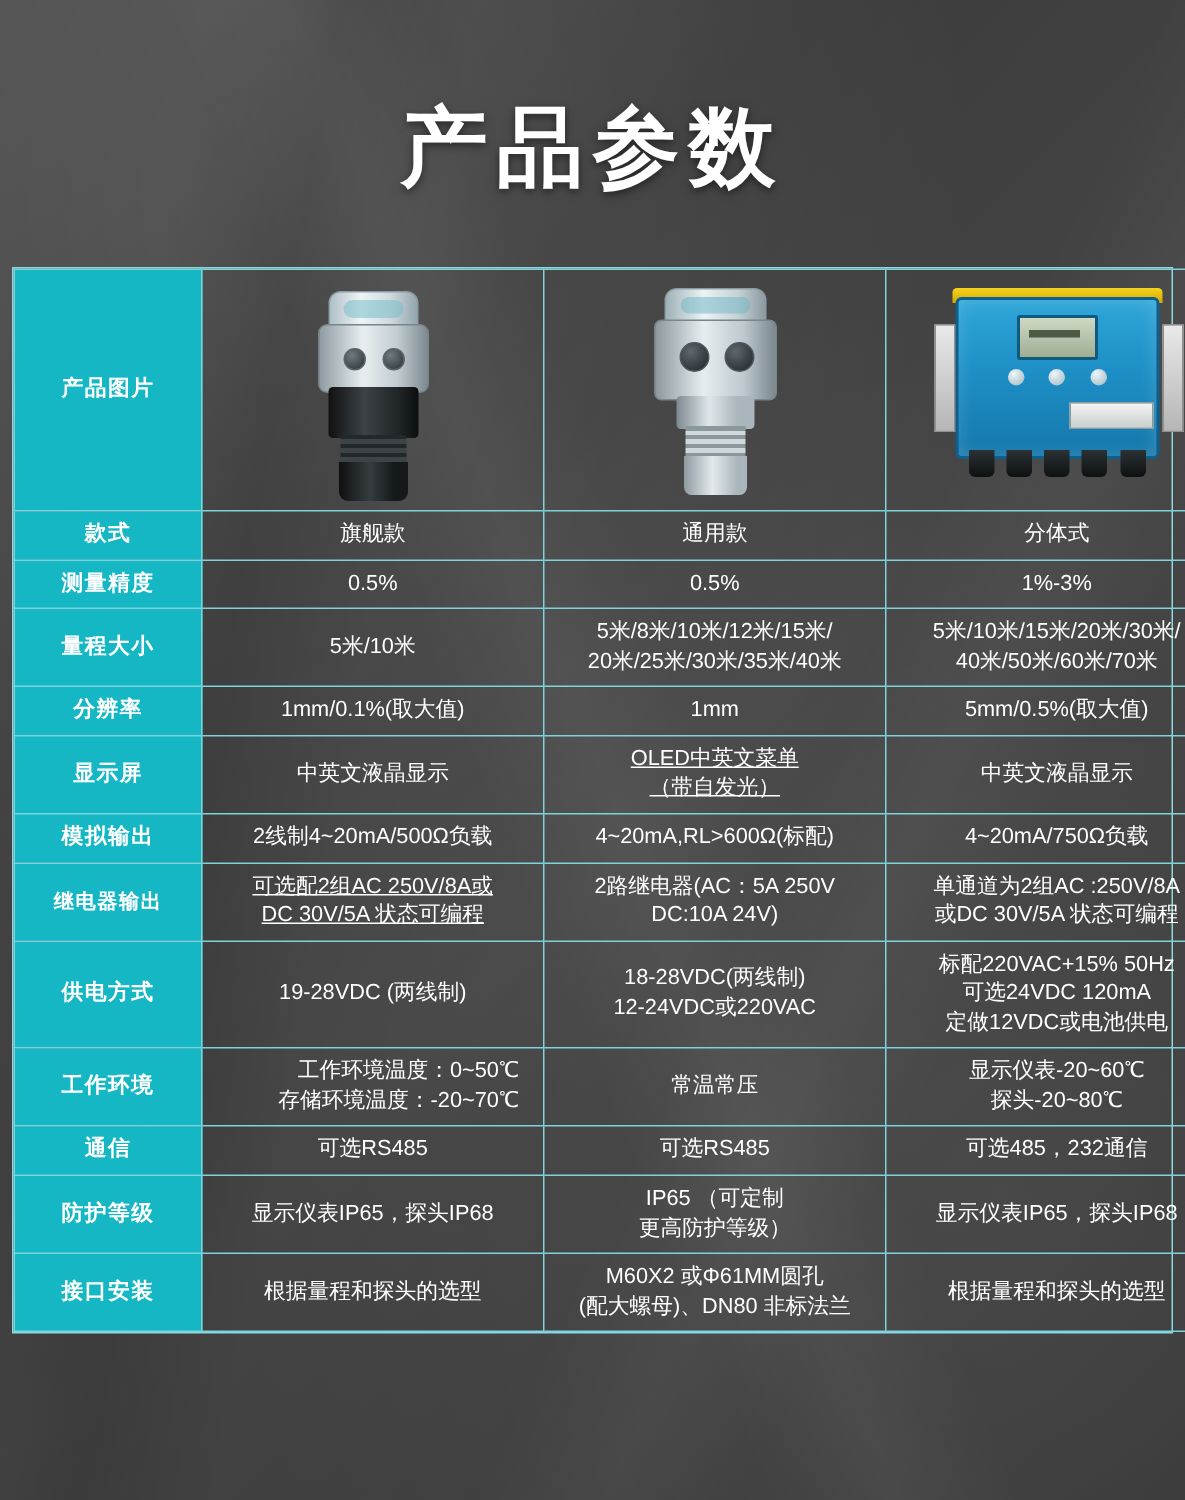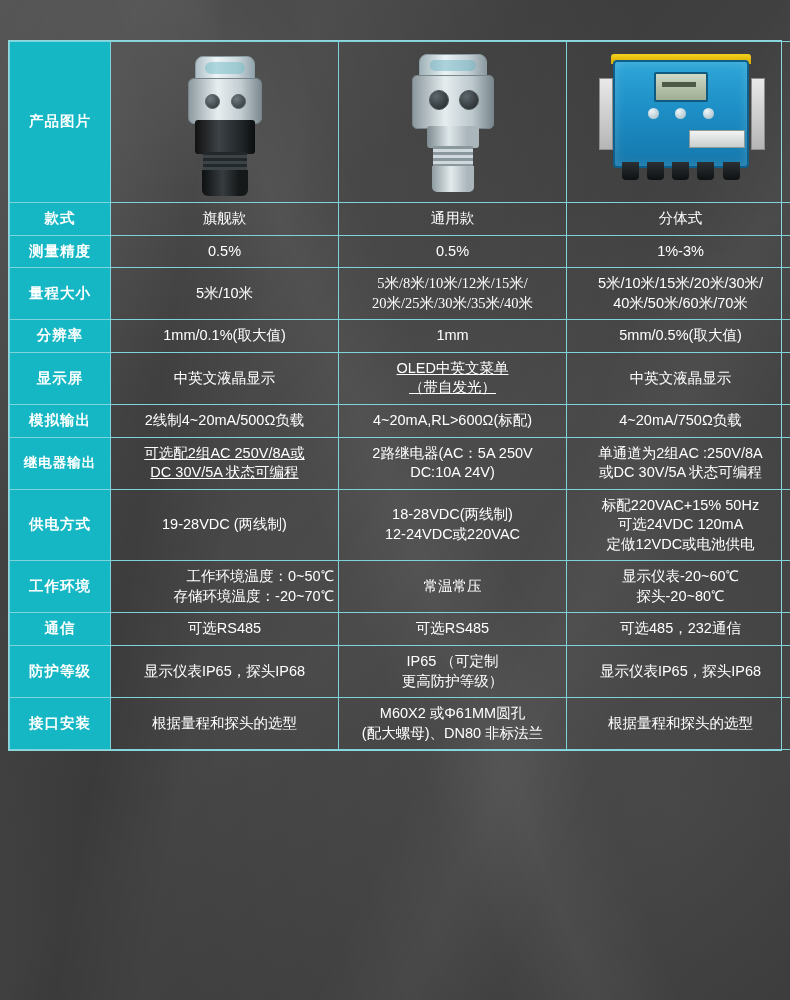--- a/index.html
+++ b/index.html
@@ -56,21 +56,21 @@
     border-collapse: collapse;
     table-layout: fixed;
   }
   table.spec td {
     border: 1px solid #7fd3da;
     color: #ffffff;
     font-size: 14.5px;
     text-align: center;
     vertical-align: middle;
     line-height: 1.35;
-    padding: 6px 4px;
+    padding: 6px 16px;
   }
   td.rowhead {
     width: 92px;
     background: #15b7c4;
     color: #ffffff;
     font-weight: bold;
     font-size: 15px;
     letter-spacing: 1px;
   }
   td.cell {
@@ -245,20 +245,21 @@
     border: 1px solid #8f8f8f;
   }
   .p3-mount-l { left: 50%; margin-left: -82px; }
   .p3-mount-r { left: 50%; margin-left: 70px; }
 </style>
 </head>
 <body>
 
 <div class="page">
 
+  <div class="title">产品参数</div>
 
   <div class="table-wrap">
     <table class="spec">
       <tbody>
 
         <tr class="img-row">
           <td class="rowhead">产品图片</td>
           <td class="cell">
             <div class="prod">
               <span class="p1-cap"></span>
@@ -315,21 +316,21 @@
         <tr>
           <td class="rowhead">测量精度</td>
           <td class="cell">0.5%</td>
           <td class="cell">0.5%</td>
           <td class="cell">1%-3%</td>
         </tr>
 
         <tr>
           <td class="rowhead">量程大小</td>
           <td class="cell">5米/10米</td>
-          <td class="cell" style="white-space: pre-line; font-family: Liberation Serif, serif;">5米/8米/10米/12米/15米/
+          <td class="cell" style="white-space: pre-line;">5米/8米/10米/12米/15米/
 20米/25米/30米/35米/40米</td>
           <td class="cell" style="white-space: pre-line;">5米/10米/15米/20米/30米/
 40米/50米/60米/70米</td>
         </tr>
 
         <tr>
           <td class="rowhead">分辨率</td>
           <td class="cell">1mm/0.1%(取大值)</td>
           <td class="cell">1mm</td>
           <td class="cell">5mm/0.5%(取大值)</td>

